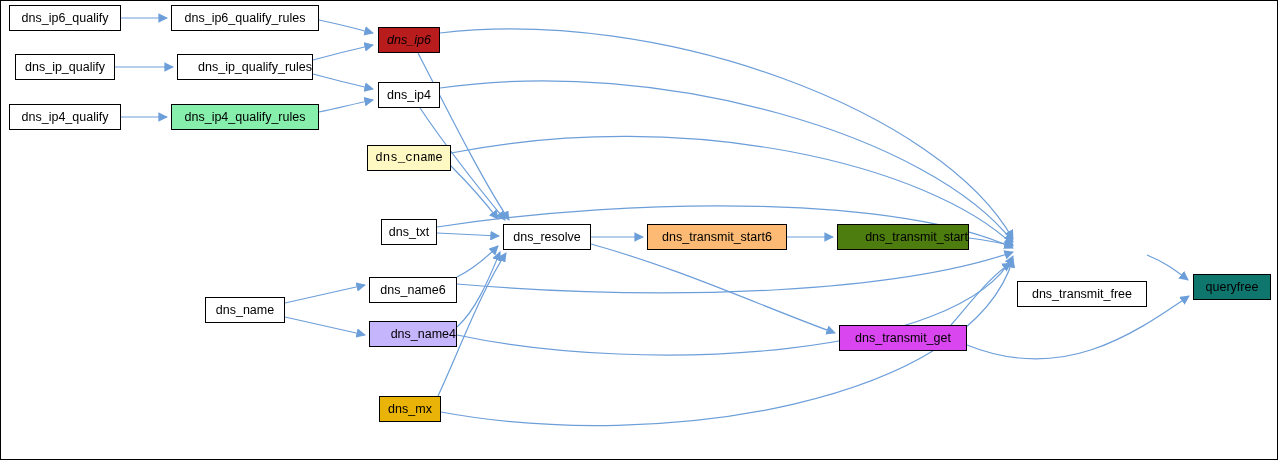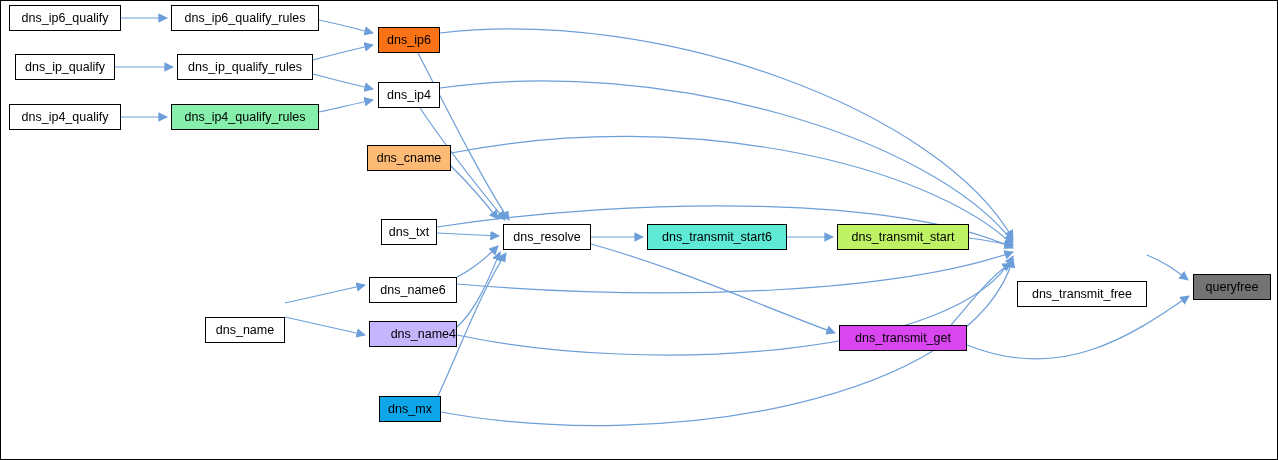--- a/index.html
+++ b/index.html
@@ -68,31 +68,31 @@
         <path d="M590,243 C680,268 760,305 834,332" class="edge" stroke="#6c9ed9" marker-end="url(#arrow)"></path>
         <path d="M950,324 C975,295 990,275 1010,262" class="edge" stroke="#6c9ed9" marker-end="url(#arrow)"></path>
         <path d="M966,344 C1060,382 1130,335 1188,295" class="edge" stroke="#6c9ed9" marker-end="url(#arrow)"></path>
         <path d="M1146,254 C1163,261 1173,268 1187,279" class="edge" stroke="#6c9ed9" marker-end="url(#arrow)"></path>
       </g>
   </svg>
   <div id="node-layer">
       <div class="node" style="left: 8px; top: 4px; width: 112px; height: 26px; line-height: 24px; background: rgb(255, 255, 255); border-color: rgb(0, 0, 0);">dns_ip6_qualify</div>
       <div class="node" style="left: 170px; top: 4px; width: 148px; height: 26px; line-height: 24px; background: rgb(255, 255, 255); border-color: rgb(0, 0, 0);">dns_ip6_qualify_rules</div>
       <div class="node" style="left: 14px; top: 53px; width: 100px; height: 26px; line-height: 24px; background: rgb(255, 255, 255); border-color: rgb(0, 0, 0);">dns_ip_qualify</div>
-      <div class="node" style="left: 176px; top: 53px; width: 136px; height: 26px; line-height: 24px; background: rgb(255, 255, 255); border-color: rgb(0, 0, 0);">dns_ip_qualify_rules</div>
+      <div class="node" style="left: 176px; top: 53px; width: 136px; height: 26px; line-height: 24px; background: rgb(255, 255, 255); border-color: rgb(0, 0, 0); text-align: right;">dns_ip_qualify_rules</div>
       <div class="node" style="left: 8px; top: 103px; width: 112px; height: 26px; line-height: 24px; background: rgb(255, 255, 255); border-color: rgb(0, 0, 0);">dns_ip4_qualify</div>
       <div class="node" style="left: 170px; top: 103px; width: 148px; height: 26px; line-height: 24px; background: #86efac; border-color: rgb(0, 0, 0);">dns_ip4_qualify_rules</div>
-      <div class="node" style="left: 377px; top: 26px; width: 62px; height: 26px; line-height: 24px; background: #f97316; border-color: rgb(0, 0, 0);">dns_ip6</div>
+      <div class="node" style="left: 377px; top: 26px; width: 62px; height: 26px; line-height: 24px; background: #b91c1c; border-color: rgb(0, 0, 0); font-style: italic;">dns_ip6</div>
       <div class="node" style="left: 377px; top: 81px; width: 62px; height: 26px; line-height: 24px; background: rgb(255, 255, 255); border-color: rgb(0, 0, 0);">dns_ip4</div>
-      <div class="node" style="left: 366px; top: 144px; width: 84px; height: 26px; line-height: 24px; background: #fdba74; border-color: rgb(0, 0, 0);">dns_cname</div>
+      <div class="node" style="left: 366px; top: 144px; width: 84px; height: 26px; line-height: 24px; background: #fef9c3; border-color: rgb(0, 0, 0); font-family: Liberation Mono, monospace;">dns_cname</div>
       <div class="node" style="left: 380px; top: 218px; width: 56px; height: 26px; line-height: 24px; background: rgb(255, 255, 255); border-color: rgb(0, 0, 0);">dns_txt</div>
       <div class="node" style="left: 502px; top: 223px; width: 88px; height: 26px; line-height: 24px; background: rgb(255, 255, 255); border-color: rgb(0, 0, 0);">dns_resolve</div>
-      <div class="node" style="left: 646px; top: 223px; width: 140px; height: 26px; line-height: 24px; background: #5eead4; border-color: rgb(0, 0, 0);">dns_transmit_start6</div>
-      <div class="node" style="left: 836px; top: 223px; width: 132px; height: 26px; line-height: 24px; background: #bef264; border-color: rgb(0, 0, 0);">dns_transmit_start</div>
+      <div class="node" style="left: 646px; top: 223px; width: 140px; height: 26px; line-height: 24px; background: #fdba74; border-color: rgb(0, 0, 0);">dns_transmit_start6</div>
+      <div class="node" style="left: 836px; top: 223px; width: 132px; height: 26px; line-height: 24px; background: #4d7c0f; border-color: rgb(0, 0, 0); text-align: right;">dns_transmit_start</div>
       <div class="node" style="left: 1016px; top: 235px; width: 130px; height: 26px; line-height: 24px; background: rgb(255, 255, 255); border-color: rgb(0, 0, 0); margin-top: 45px;">dns_transmit_free</div>
-      <div class="node hl" style="left: 1192px; top: 273px; width: 78px; height: 26px; line-height: 24px; background: #737373; border-color: rgb(0, 0, 0);">queryfree</div>
+      <div class="node hl" style="left: 1192px; top: 273px; width: 78px; height: 26px; line-height: 24px; background: #0f766e; border-color: rgb(0, 0, 0);">queryfree</div>
       <div class="node" style="left: 368px; top: 276px; width: 88px; height: 26px; line-height: 24px; background: rgb(255, 255, 255); border-color: rgb(0, 0, 0);">dns_name6</div>
-      <div class="node" style="left: 204px; top: 296px; width: 80px; height: 26px; line-height: 24px; background: rgb(255, 255, 255); border-color: rgb(0, 0, 0); margin-top: 20px;">dns_name</div>
+      <div class="node" style="left: 204px; top: 296px; width: 80px; height: 26px; line-height: 24px; background: rgb(255, 255, 255); border-color: rgb(0, 0, 0);">dns_name</div>
       <div class="node" style="left: 368px; top: 320px; width: 88px; height: 26px; line-height: 24px; background: #c4b5fd; border-color: rgb(0, 0, 0); text-align: right;">dns_name4</div>
       <div class="node" style="left: 838px; top: 324px; width: 128px; height: 26px; line-height: 24px; background: #d946ef; border-color: rgb(0, 0, 0);">dns_transmit_get</div>
-      <div class="node" style="left: 378px; top: 395px; width: 62px; height: 26px; line-height: 24px; background: #0ea5e9; border-color: rgb(0, 0, 0); text-align: center;">dns_mx</div>
+      <div class="node" style="left: 378px; top: 395px; width: 62px; height: 26px; line-height: 24px; background: #eab308; border-color: rgb(0, 0, 0); text-align: center;">dns_mx</div>
     </div>
 </div>
 
 </body></html>

